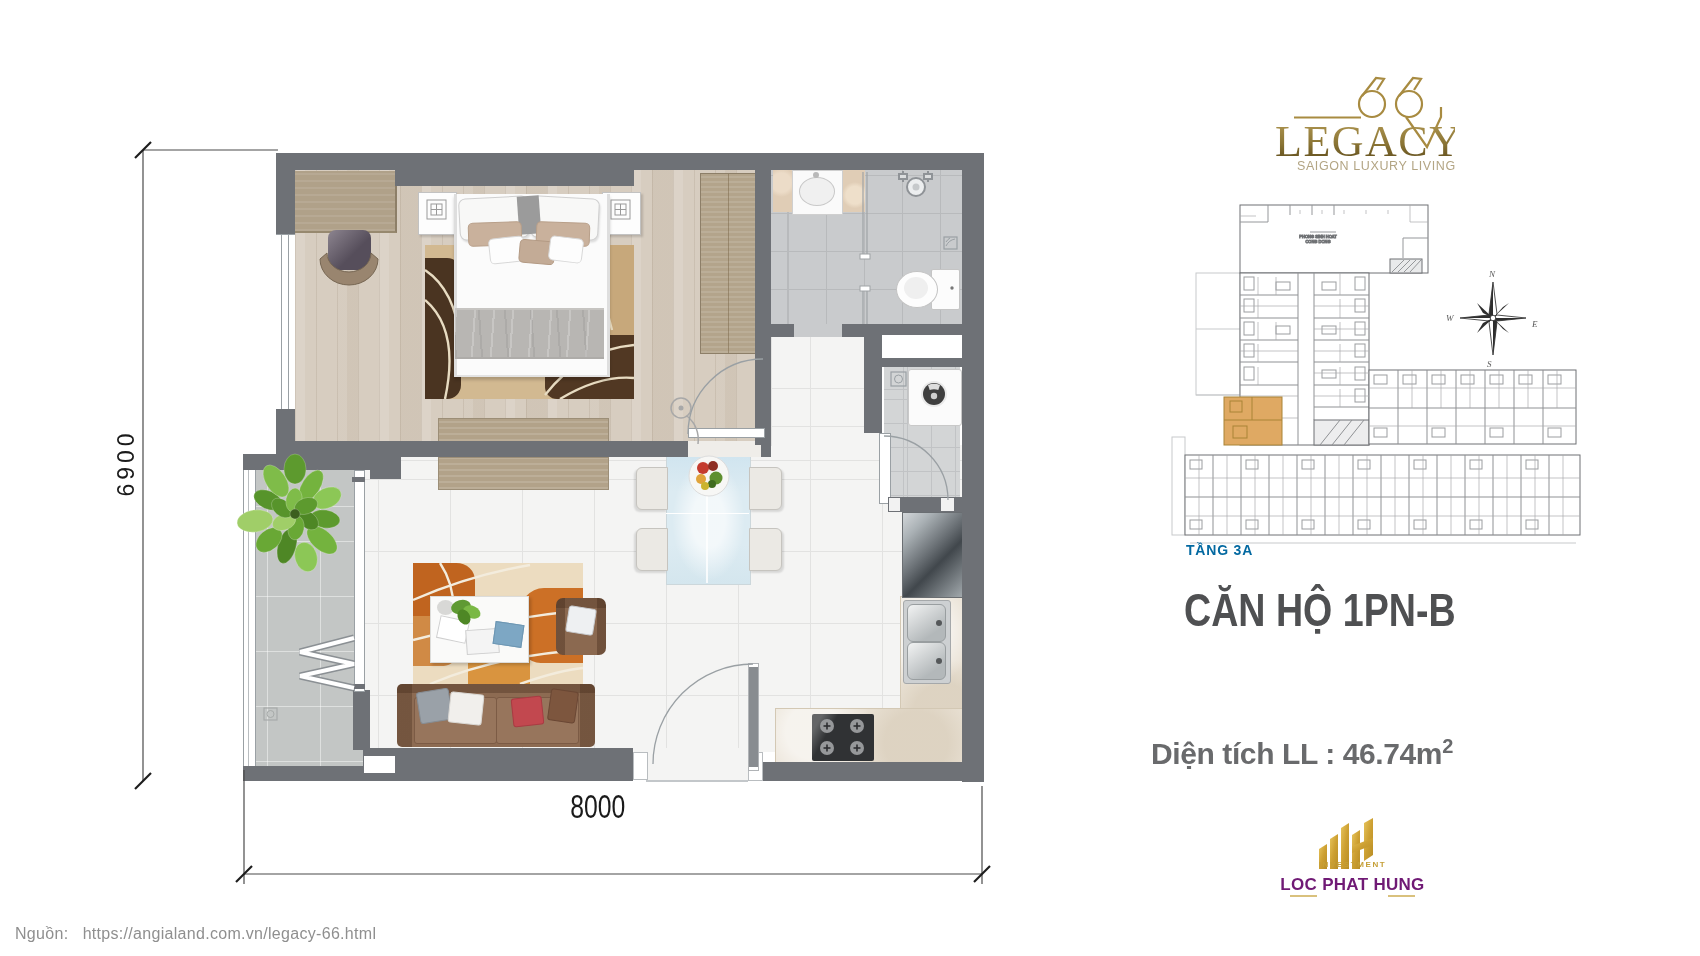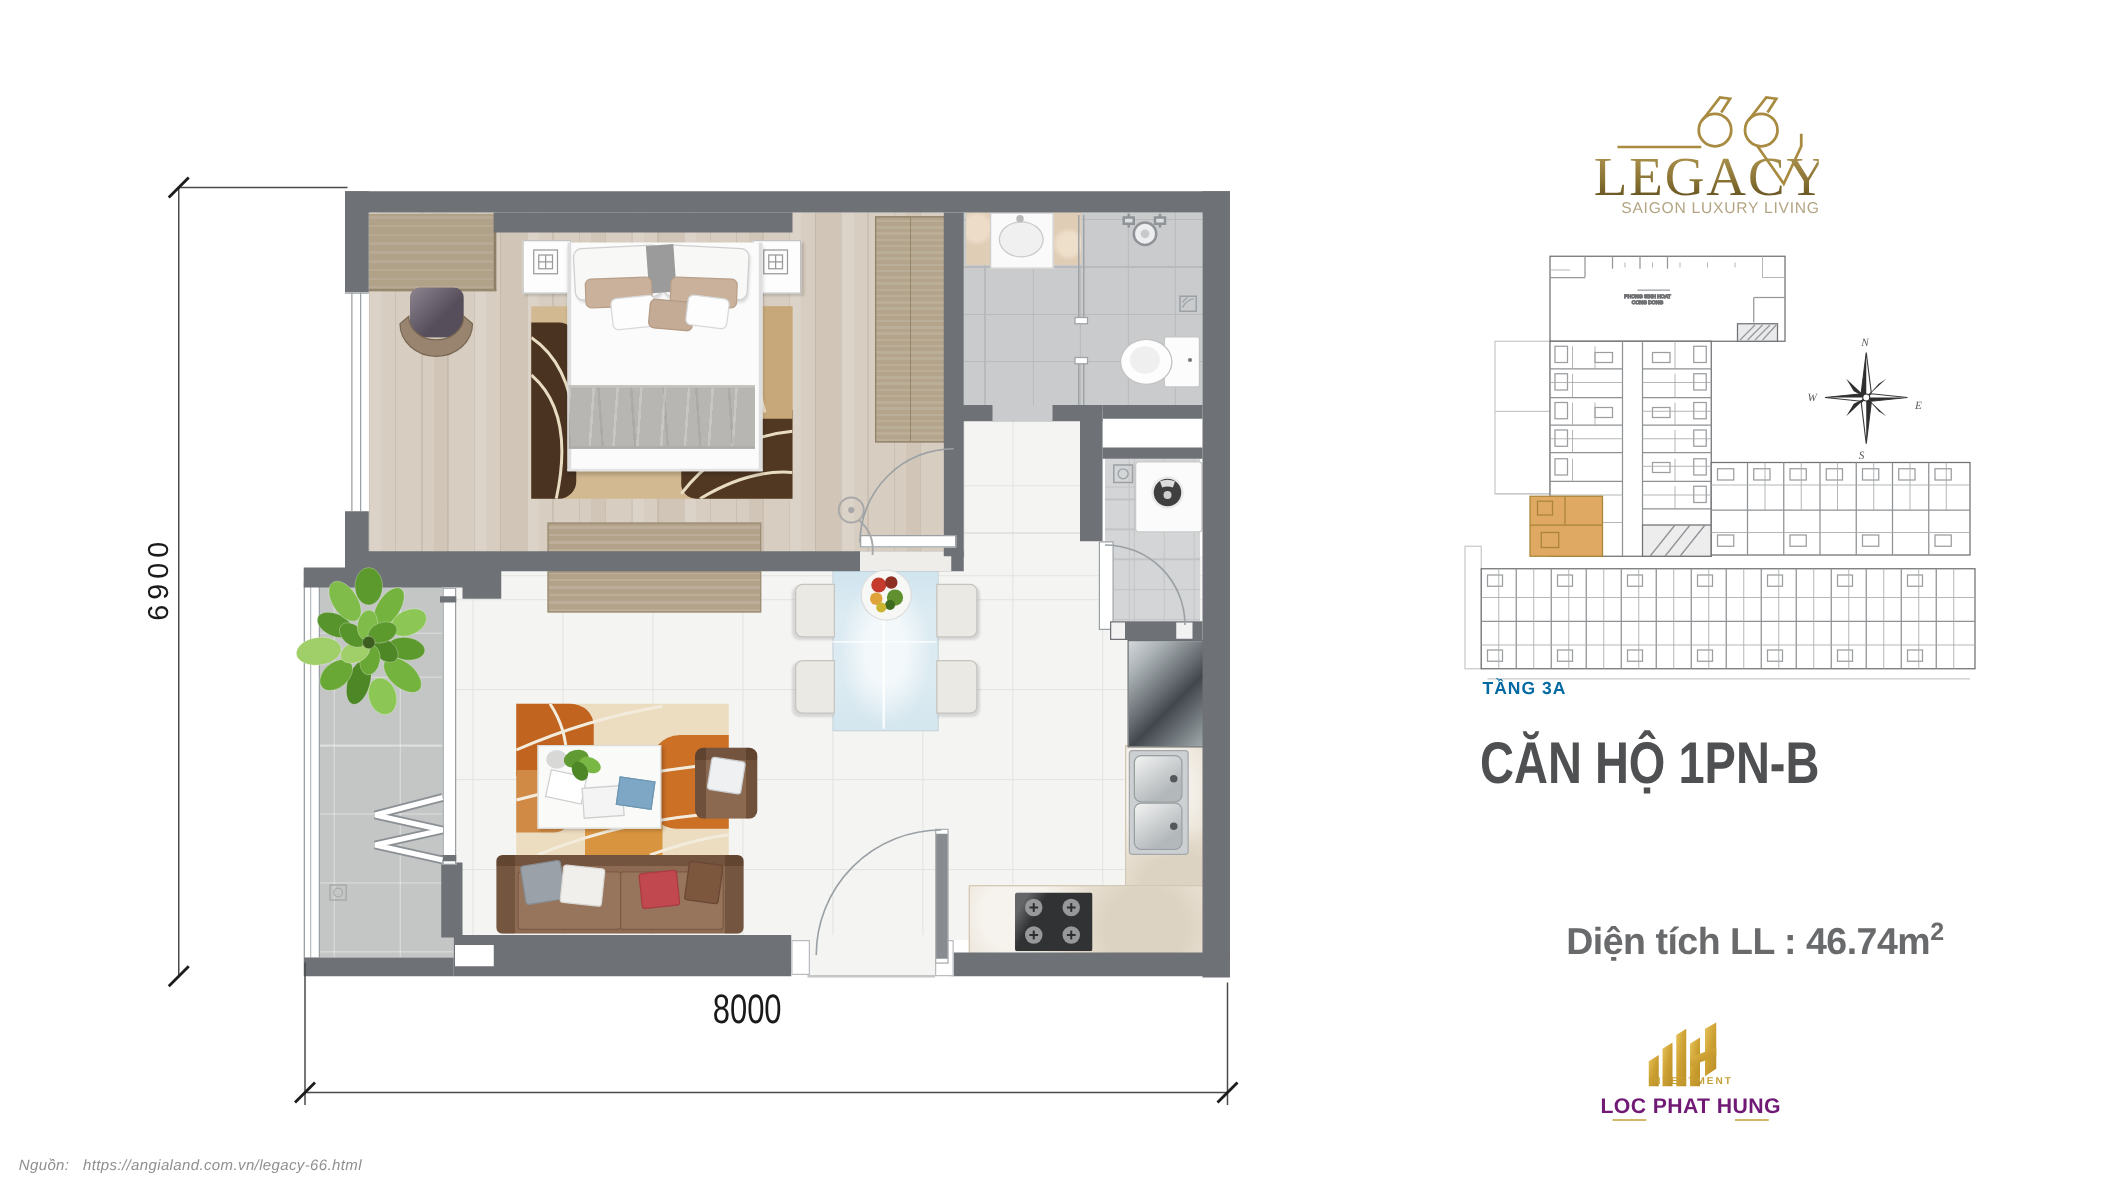--- a/index.html
+++ b/index.html
@@ -620,23 +620,23 @@
     </g>
     <g stroke="#c59f36" stroke-width="1.3">
       <line x1="1290" y1="896" x2="1317" y2="896"></line>
       <line x1="1388" y1="896" x2="1415" y2="896"></line>
     </g>
   </g>
 </svg>
 
 <div class="a" style="left:76px;top:431px;width:100px;height:64px;font-size:23px;letter-spacing:4px;color:#1a1a1a;transform:rotate(-90deg);transform-origin:center;text-align:center;line-height:64px;">6900</div>
 <div class="a" style="left:561px;top:790px;width:100px;height:33px;font-size:33px;color:#1a1a1a;text-align:left;line-height:33px;"><span style="display:inline-block;transform:scaleX(0.75);">8000</span></div>
-<div class="a" style="left:15px;top:925px;font-size:12px;font-style:italic;color:#8f8f8f;letter-spacing:0.3px;">Nguồn:&nbsp;&nbsp; https://angialand.com.vn/legacy-66.html</div>
+<div class="a" style="left:15px;top:925px;font-size:16px;color:#8f8f8f;letter-spacing:0.3px;">Nguồn:&nbsp;&nbsp; https://angialand.com.vn/legacy-66.html</div>
 
 <div class="a" style="left:1263px;top:116px;width:180px;font-family:'Liberation Serif',serif;font-size:44px;font-weight:normal;letter-spacing:1.5px;background:linear-gradient(180deg,#b89e58 0%,#8a7434 55%,#503f15 100%);-webkit-background-clip:text;background-clip:text;color:transparent;margin-left:12px;">LEGACY</div>
 <div class="a" style="left:1267px;top:159px;font-size:12.5px;letter-spacing:0.6px;color:#b3a584;margin-left:30px;">SAIGON LUXURY LIVING</div>
 <div class="a" style="left:1186px;top:542px;font-size:14px;letter-spacing:0.8px;font-weight:bold;color:#0369a1;">TẦNG 3A</div>
 <div class="a" style="left:1184px;top:582px;font-size:47px;font-weight:bold;color:#4f5052;transform:scaleX(0.80);transform-origin:0 0;white-space:nowrap;">CĂN HỘ 1PN-B</div>
-<div class="a" style="left:1253px;top:735px;font-size:30px;letter-spacing:-0.4px;font-weight:bold;color:#696a6c;">Diện tích LL : 46.74m<sup style="font-size:20px;">2</sup></div>
+<div class="a" style="left:1151px;top:735px;font-size:30px;letter-spacing:-0.4px;font-weight:bold;color:#696a6c;">Diện tích LL : 46.74m<sup style="font-size:20px;">2</sup></div>
 <div class="a" style="left:1280px;top:875px;width:145px;text-align:center;font-size:17px;font-weight:bold;letter-spacing:0.3px;color:#701a75;">LOC PHAT HUNG</div>
 <div class="a" style="left:1280px;top:860px;width:145px;text-align:center;font-size:8px;font-weight:bold;letter-spacing:1.6px;color:#c59f36;">INVESTMENT</div>
 
 </div>
 
 </body></html>

